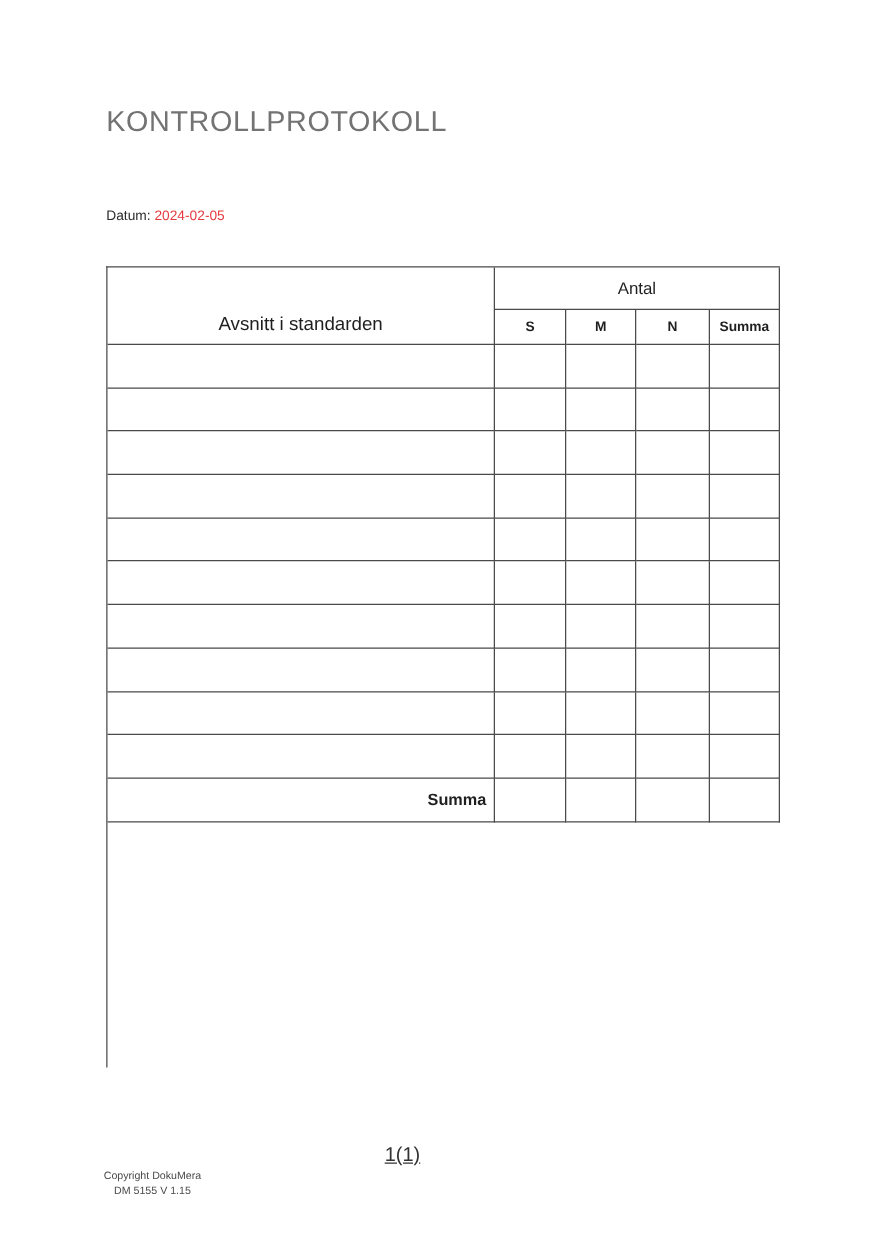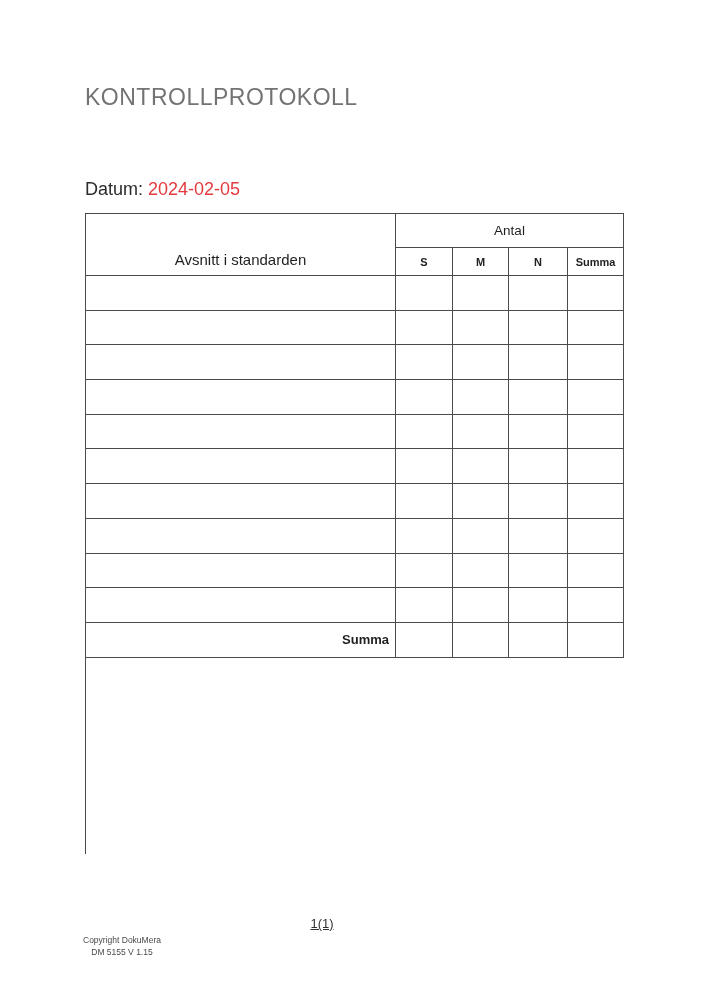--- a/index.html
+++ b/index.html
@@ -17,22 +17,22 @@
     position: absolute; left: 85px; top: 84px;
     font-size: 23px; font-weight: 400; letter-spacing: 0.5px;
     color: #737373; white-space: nowrap;
   }
   .subtitle {
     position: absolute; left: 85px; top: 119px;
     font-size: 13px; font-weight: 700; letter-spacing: 0.7px;
     color: #2b2b2b; white-space: nowrap;
   }
   .datum {
-    position: absolute; left: 85px; top: 179px;
-    font-size: 18px; color: #2b2b2b; white-space: nowrap; text-align: center;
+    position: absolute; left: 85px; top: 167px;
+    font-size: 11px; color: #2b2b2b; white-space: nowrap; text-align: center;
   }
   .red { color: #e4393e; }
 
   .table {
     position: absolute; left: 85px; top: 213px; width: 539px;
     display: grid;
     grid-template-columns: 310px 57px 56px 59px 56px;
     grid-template-rows: 34px 28px repeat(10, 34.7px) 35px 196px;
     border-top: 1px solid #4a4a4a;
     border-left: 1px solid #4a4a4a;
@@ -73,21 +73,21 @@
 
   .assessment {
     grid-column: 1 / 6; grid-row: 14;
     padding: 3px 8px 0 5px;
     font-size: 12.5px; line-height: 1.52; color: #1f1f1f;
     text-align: left;
   }
 
   .pagenum {
     position: absolute; left: 0; top: 916px; width: 644px;
-    text-align: center; font-size: 13px; color: #333333; text-decoration: underline;
+    text-align: center; font-size: 16px; color: #333333; text-decoration: underline;
   }
   .copyright {
     position: absolute; left: 83px; top: 934px;
     font-size: 8.5px; line-height: 1.42; color: #4a4a4a; text-align: center;
   }
 </style>
 </head>
 <body>
 
 <div class="page">

